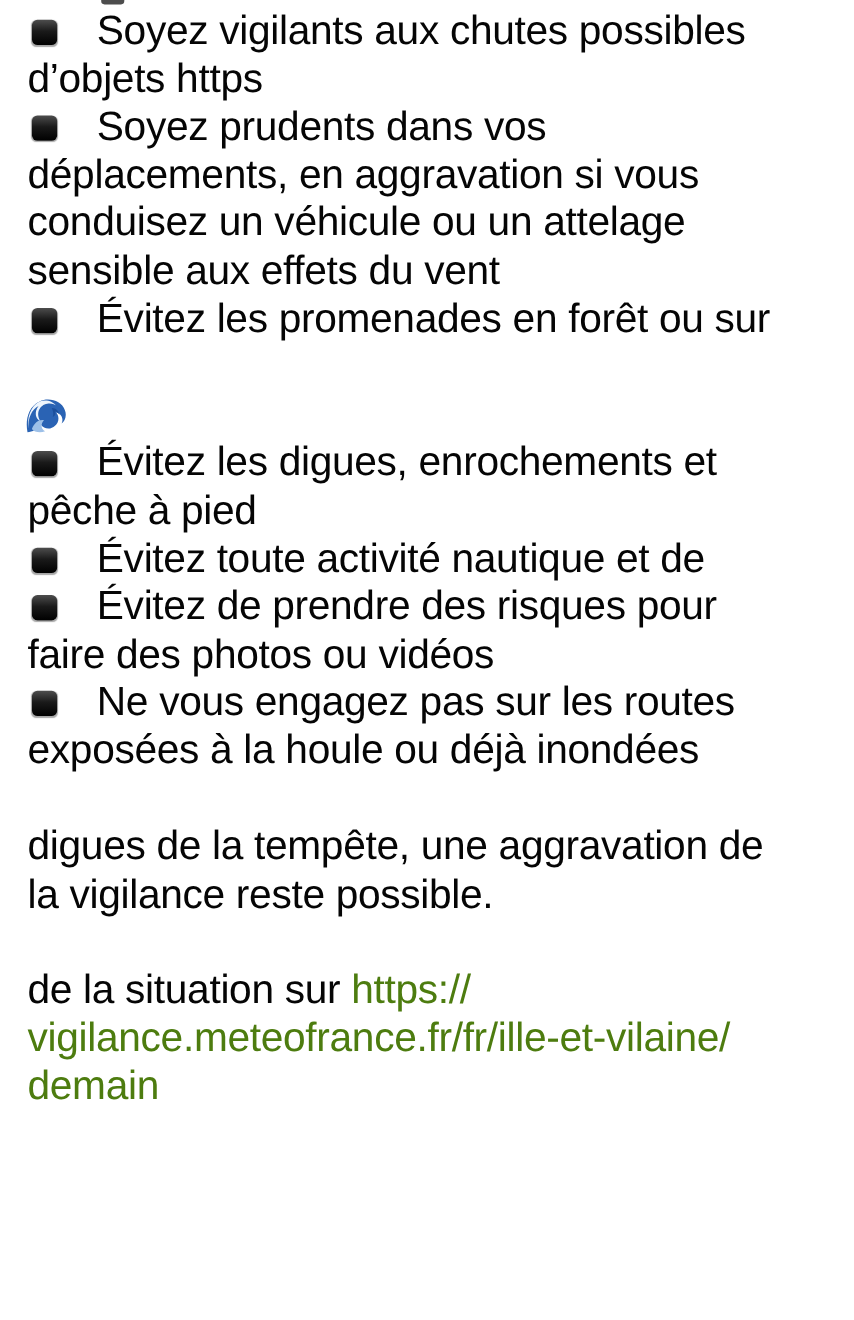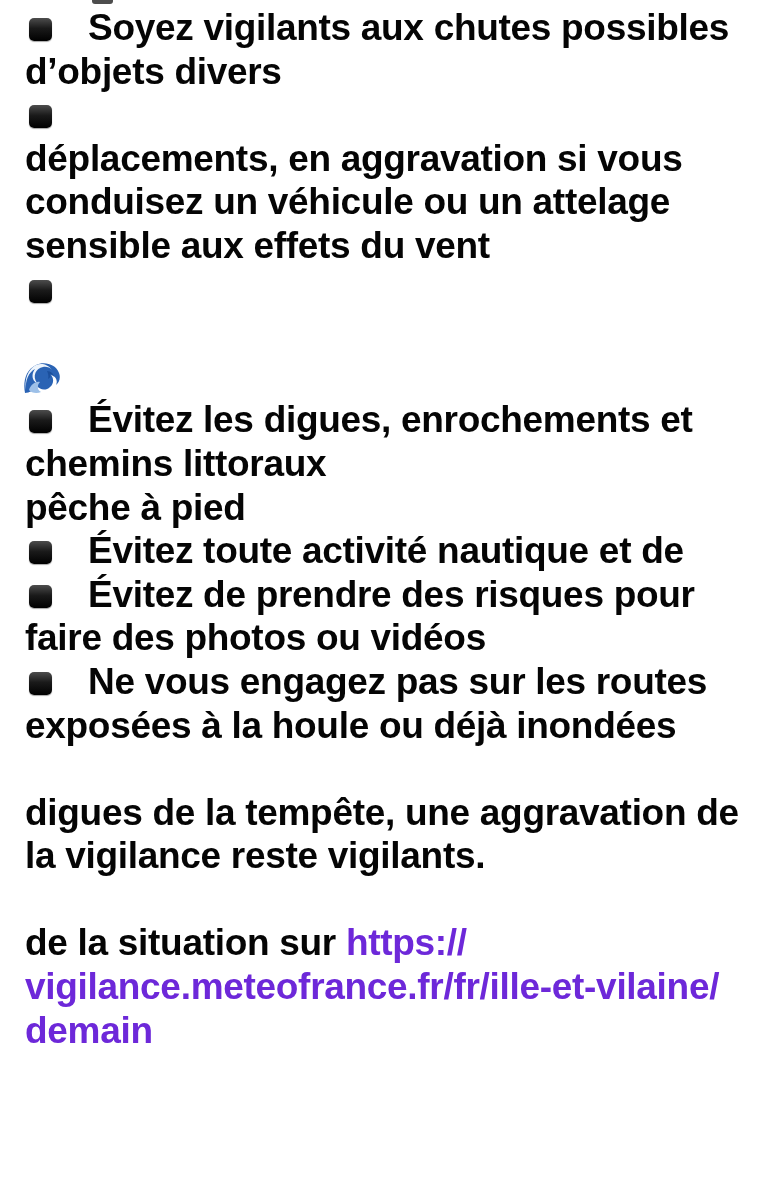--- a/index.html
+++ b/index.html
@@ -14,21 +14,21 @@
     font-family: "Liberation Sans", "DejaVu Sans", sans-serif;
   }
   .doc {
     position: relative;
     box-sizing: border-box;
     width: 776px;
     height: 1200px;
     padding: 6px 10px 0 25px;
     color: #050505;
     font-size: 37px;
-    font-weight: 700;
+    font-weight: 400;
     line-height: 43.6px;
     letter-spacing: -0.3px;
   }
   .line {
     display: block;
     white-space: nowrap;
     height: 43.6px;
   }
   .spacer {
     height: 43.6px;
@@ -44,21 +44,21 @@
     margin: 0 36px 0 4px;
     transform: translateY(1px);
   }
   .emoji {
     display: inline-block;
     vertical-align: -6px;
   }
   .wave-emoji { margin: 0 26px 0 -2px; }
   .radio-emoji { margin: 0 24px 0 0; }
   .link {
-    color: #6d28d9;
+    color: #4d7c0f;
     text-decoration: none;
     cursor: pointer;
   }
   
   .artifact {
     position: absolute;
     top: 0;
     left: 92px;
     width: 21px;
     height: 4px;
@@ -70,52 +70,51 @@
 <body>
 
 <div class="doc">
 
   <div class="artifact"></div>
 
   <div>
     <div class="line">
       <span class="sq"></span><span>Soyez vigilants aux chutes possibles</span>
     </div>
-    <div class="line">d’objets divers</div>
+    <div class="line">d’objets https</div>
 
     <div class="line">
-      <span class="sq"></span>
+      <span class="sq"></span><span>Soyez prudents dans vos</span>
     </div>
     <div class="line">déplacements, en aggravation si vous</div>
     <div class="line">conduisez un véhicule ou un attelage</div>
     <div class="line">sensible aux effets du vent</div>
 
     <div class="line">
-      <span class="sq"></span>
+      <span class="sq"></span><span>Évitez les promenades en forêt ou sur</span>
     </div>
   </div>
 
   <div class="spacer"></div>
 
   <div class="line">
     <span class="emoji wave-emoji">
       <svg width="40" height="33" viewBox="0 0 40 33">
         <path d="M2 31 C0 21 2 8 13 3 c8-4 20-1 23 8 2 5 0 10-3 12 2-4 0-9-5-10 3 3 3 9-1 12 -4 4-10 3-13-1 -2 4-8 7-12 7z" fill="#2a63b4"></path>
         <path d="M13 3 C5 7 1 18 3 28 2 18 6 10 12 7 8 12 9 19 14 21 9 14 13 6 20 5c3-.5 7 0 9 3 -4-6-11-7-16-5z" fill="#eef5fc"></path>
         <path d="M6 28c2-6 7-9 11-8 -3 3-3 8 1 10 -4 2-10 1-12-2z" fill="#9dc0e8"></path>
         <path d="M24 9c4 0 7 3 7 7 0-2-2-4-4-4 1 2 0 4-2 5 1-3 0-6-1-8z" fill="#1b4f9c"></path>
       </svg>
     </span>
   </div>
 
   <div>
     <div class="line">
       <span class="sq"></span><span>Évitez les digues, enrochements et</span>
     </div>
-    <div class="line">chemins littoraux</div>
 
     <div class="line">pêche à pied</div>
     <div class="line">
       <span class="sq"></span><span>Évitez toute activité nautique et de</span>
     </div>
 
     <div class="line">
       <span class="sq"></span><span>Évitez de prendre des risques pour</span>
     </div>
     <div class="line">faire des photos ou vidéos</div>
@@ -123,21 +122,21 @@
     <div class="line">
       <span class="sq"></span><span>Ne vous engagez pas sur les routes</span>
     </div>
     <div class="line">exposées à la houle ou déjà inondées</div>
   </div>
 
   <div class="spacer"></div>
 
   <div>
     <div class="line">digues de la tempête, une aggravation de</div>
-    <div class="line">la vigilance reste vigilants.</div>
+    <div class="line">la vigilance reste possible.</div>
   </div>
 
   <div class="spacer"></div>
 
   <div>
     <div class="line">
       <span>de la situation sur </span><span class="link">https://</span>
     </div>
     <div class="line">
       <span class="link">vigilance.meteofrance.fr/fr/ille-et-vilaine/</span>

